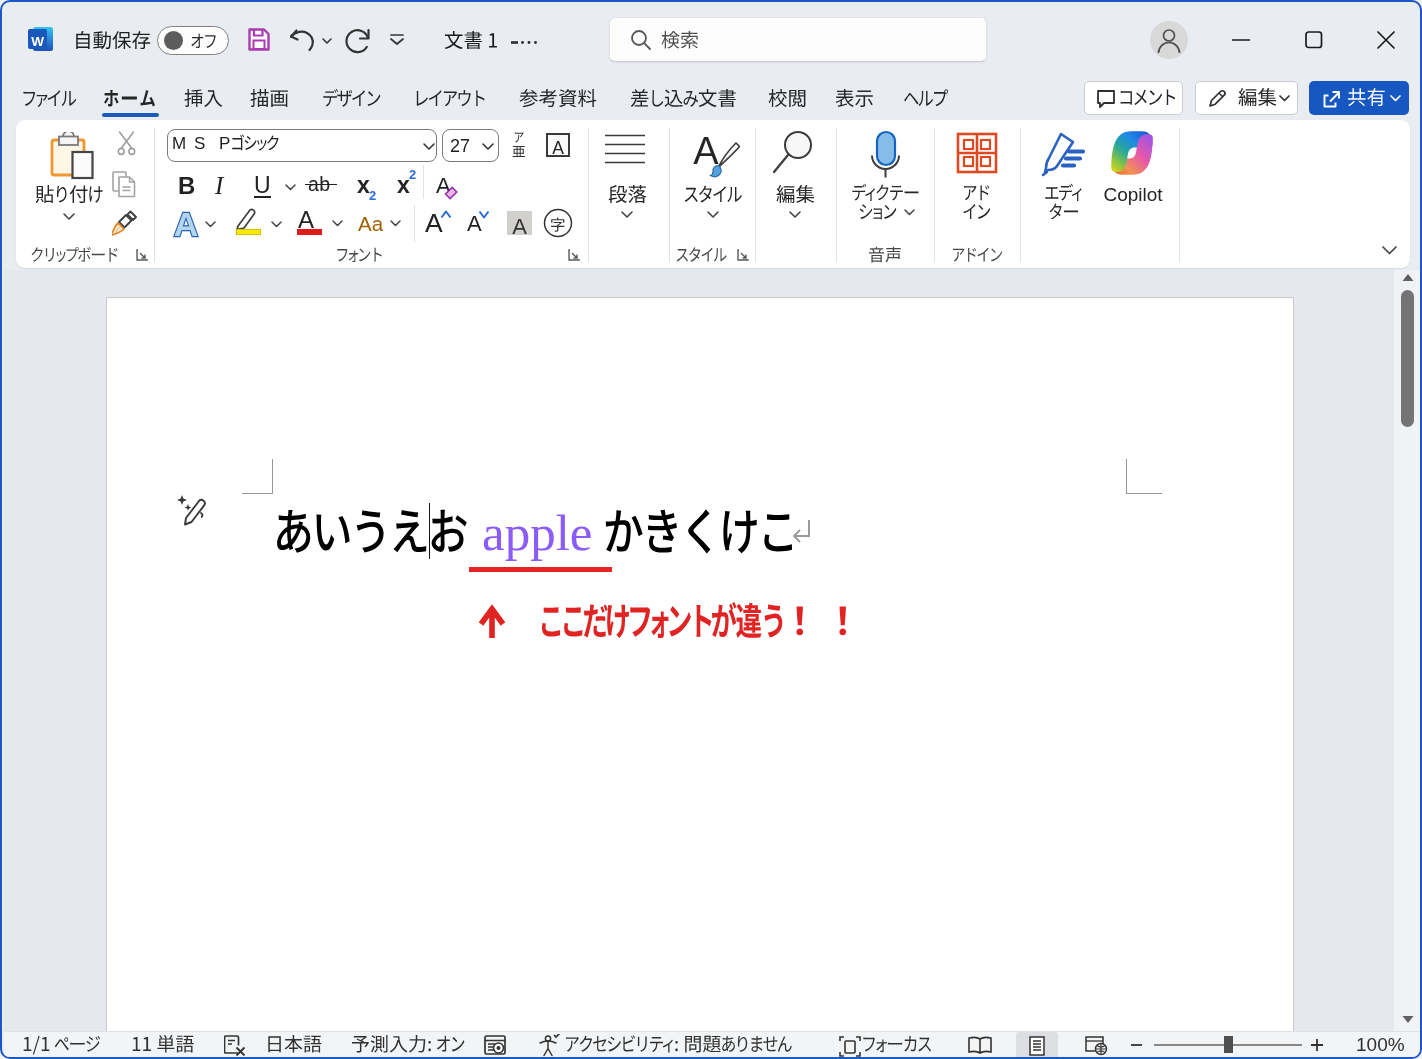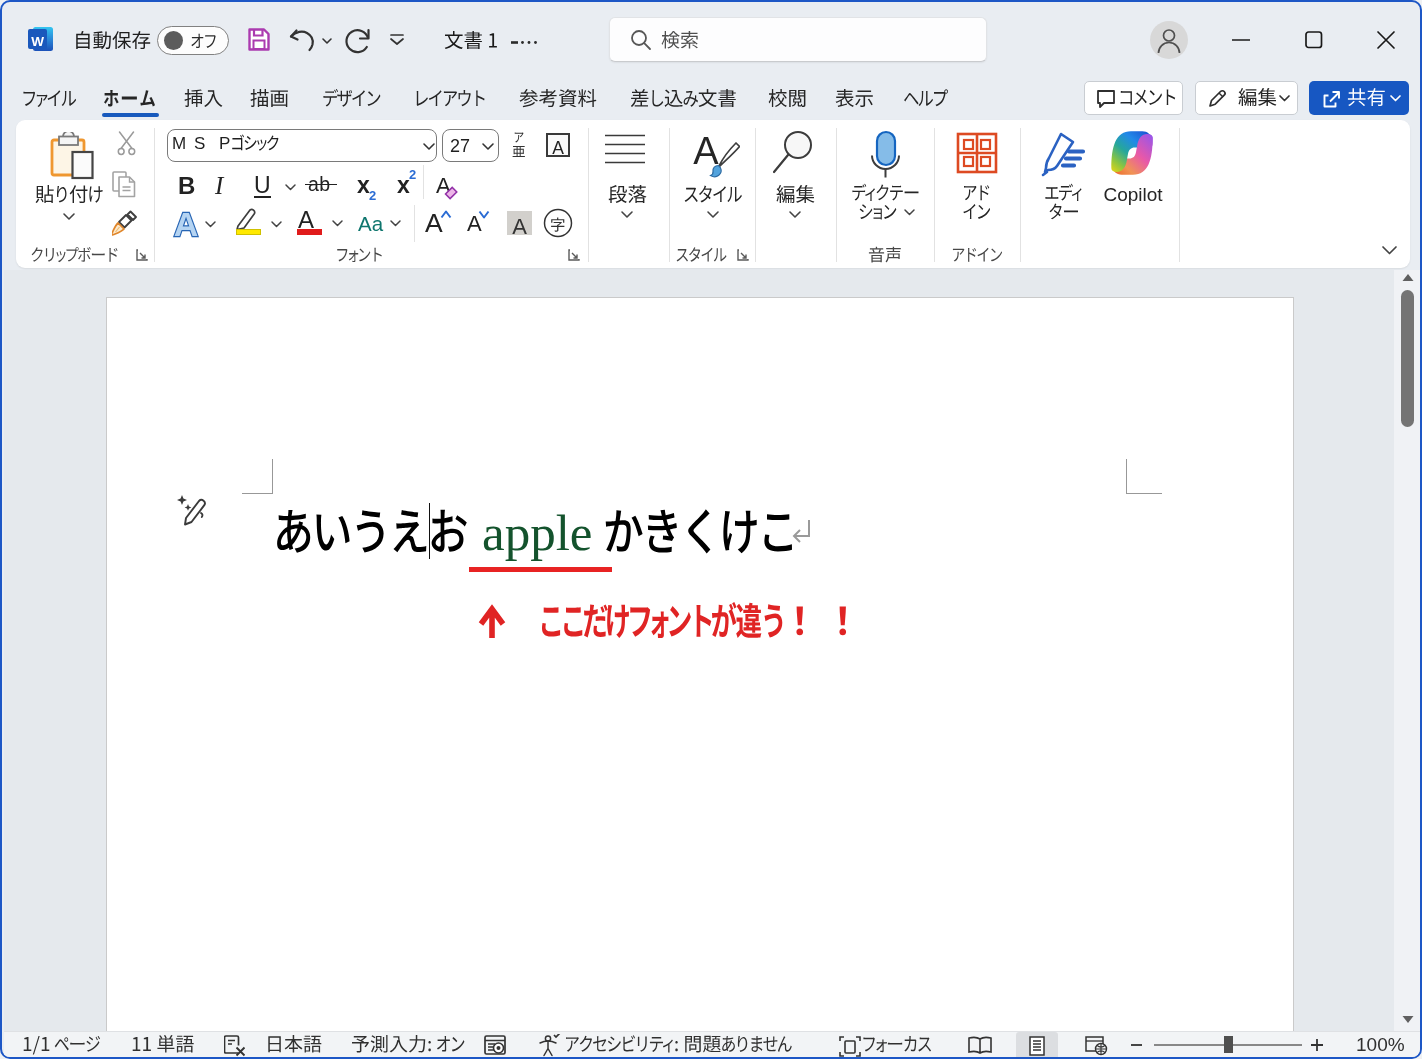--- a/index.html
+++ b/index.html
@@ -228,21 +228,21 @@
 </svg>
 <div style="position:absolute;left:234px;top:227.3px;width:25px;height:5.7px;background:#ffe900;border:0.5px solid #cfc000"></div>
 <svg style="position:absolute;left:267.5px;top:217.75px" width="13" height="8.5" viewBox="0 0 13 8.5">
       <path d="M2 2 L6.5 6.5 L11 2" fill="none" stroke="#444" stroke-width="1.5" stroke-linecap="round" stroke-linejoin="round"></path>
     </svg>
 <div style="position:absolute;left:296px;top:206.3px;font:normal normal 24px 'Liberation Sans',sans-serif;color:#222;white-space:pre;line-height:24px;">A</div>
 <div style="position:absolute;left:294.5px;top:227.3px;width:25px;height:5.7px;background:#e01b1b"></div>
 <svg style="position:absolute;left:328.5px;top:216.75px" width="13" height="8.5" viewBox="0 0 13 8.5">
       <path d="M2 2 L6.5 6.5 L11 2" fill="none" stroke="#444" stroke-width="1.5" stroke-linecap="round" stroke-linejoin="round"></path>
     </svg>
-<div style="position:absolute;left:356px;top:211.6px;font:normal normal 20.5px 'Liberation Sans',sans-serif;color:#0f766e;white-space:pre;line-height:20.5px;">Aa</div>
+<div style="position:absolute;left:356px;top:211.6px;font:normal normal 20.5px 'Liberation Sans',sans-serif;color:#a16207;white-space:pre;line-height:20.5px;">Aa</div>
 <svg style="position:absolute;left:386.5px;top:216.75px" width="13" height="8.5" viewBox="0 0 13 8.5">
       <path d="M2 2 L6.5 6.5 L11 2" fill="none" stroke="#444" stroke-width="1.5" stroke-linecap="round" stroke-linejoin="round"></path>
     </svg>
 <div style="position:absolute;left:412px;top:203px;width:1px;height:37px;background:#e2e2e2"></div>
 <div style="position:absolute;left:423px;top:207.8px;font:normal normal 26.5px 'Liberation Sans',sans-serif;color:#222;white-space:pre;line-height:26.5px;">A</div>
 <svg style="position:absolute;left:438px;top:207px" width="13" height="11" viewBox="0 0 13 11">
       <path d="M1.5 8.5 L6 2.5 L10.5 8.5" fill="none" stroke="#2b6cd4" stroke-width="2" stroke-linejoin="round"></path>
     </svg>
 <div style="position:absolute;left:465px;top:211.4px;font:normal normal 22px 'Liberation Sans',sans-serif;color:#222;white-space:pre;line-height:22px;">A</div>
 <svg style="position:absolute;left:476px;top:207px" width="13" height="11" viewBox="0 0 13 11">
@@ -392,21 +392,21 @@
 <div style="position:absolute;left:1124px;top:491px;width:36px;height:1.3px;background:#989898"></div>
 <svg style="position:absolute;left:172px;top:490px" width="36" height="36" viewBox="0 0 36 36">
 <path d="M12 26 L25 9 a3.4 3.4 0 0 1 5.3 4.2 L17.5 30 L11 32.5 Z" fill="none" stroke="#3a3a3a" stroke-width="1.9" stroke-linejoin="round"></path>
 <path d="M27 21 c1.5 1 2 2.5 0.8 4" fill="none" stroke="#3a3a3a" stroke-width="1.9" stroke-linecap="round"></path>
 <path d="M8 3 l1.4 3.6 L13 8 l-3.6 1.4 L8 13 l-1.4-3.6 L3 8 l3.6-1.4 Z" fill="#3a3a3a"></path>
 <path d="M14 12 l1 2.4 2.4 1 -2.4 1 -1 2.4 -1-2.4 -2.4-1 2.4-1 Z" fill="#3a3a3a"></path>
 </svg>
 <svg style="position:absolute;left:272.0px;top:498.1px;" width="195.5" height="60.6" viewBox="0 -49.9 195.5 60.6">
       <path d="M29 -27.4 25 -28.6C24.9 -27.8 24.7 -26.2 24.5 -25.4L23.4 -25.4C21.3 -25.4 19 -25 16.8 -24.3C16.9 -26.2 17.1 -28 17.2 -29.7C22.2 -30 27.7 -30.7 31.8 -31.6L31.8 -36.2C27.4 -35 22.7 -34.3 17.6 -34.1L18.1 -37.4C18.2 -38.1 18.4 -39 18.6 -39.8L14.4 -39.9C14.4 -39.2 14.4 -38.2 14.3 -37.3L14 -33.9H11.8C9.7 -33.9 6.1 -34.3 4.6 -34.6L4.8 -29.9C6.5 -29.8 9.7 -29.6 11.6 -29.6H13.6C13.5 -27.4 13.3 -25.1 13.2 -22.8C7.5 -19.6 3.1 -12.9 3.1 -6.5C3.1 -1.9 5.4 0.2 8.2 0.2C10.4 0.2 12.7 -0.7 14.9 -2.2L15.5 0.2L19.2 -1.1C18.9 -2.3 18.5 -3.6 18.2 -5C21.5 -8.4 24.8 -13.8 27.1 -20.8C30.5 -19.5 32.3 -16.4 32.3 -12.9C32.3 -7.1 28.3 -2.4 20.7 -1.3L22.9 2.8C32.6 0.9 36.2 -5.5 36.2 -12.7C36.2 -18.3 33.1 -22.8 28.2 -24.6ZM23.5 -21.4C21.9 -16.6 19.7 -12.9 17.3 -10.1C16.9 -12.8 16.7 -15.7 16.7 -18.9V-20.1C18.5 -20.8 20.7 -21.4 23.2 -21.4ZM14 -6.8C12.2 -5.3 10.4 -4.6 9.1 -4.6C7.6 -4.6 6.9 -5.5 6.9 -7.4C6.9 -11 9.5 -15.4 13.1 -18.1C13.1 -14.2 13.5 -10.3 14 -6.8Z M47.4 -35.2 42.4 -35.3C42.6 -33.9 42.7 -31.8 42.7 -30.6C42.7 -27.6 42.8 -21.6 43.2 -17.2C44.3 -4.1 48.1 0.7 52.2 0.7C55.2 0.7 57.7 -2.2 60.3 -10.8L57.1 -15.4C56.1 -10.9 54.3 -5.4 52.3 -5.4C49.6 -5.4 47.9 -10.7 47.3 -18.6C47 -22.4 46.9 -26.6 47 -29.8C47 -31.1 47.2 -33.7 47.4 -35.2ZM68.3 -33.9 64.3 -32.3C68.4 -26.3 70.7 -15.2 71.4 -6.6L75.6 -8.6C75.1 -16.7 72.1 -28.1 68.3 -33.9Z M105.1 -16.5C105.1 -8 98.3 -3.6 88.3 -2.1L90.6 2.7C101.6 0.8 109.6 -5.5 109.6 -16.3C109.6 -23.7 105.2 -27.9 99.1 -27.9C94.3 -27.9 89.7 -26.4 86.8 -25.5C85.5 -25.2 84 -24.9 82.7 -24.7L84 -19.1C85.1 -19.6 86.4 -20.2 87.6 -20.7C89.9 -21.4 93.9 -23.1 98.6 -23.1C102.6 -23.1 105.1 -20.3 105.1 -16.5ZM88.4 -39.6 87.8 -34.8C92.5 -33.8 101 -32.8 105.6 -32.5L106.2 -37.3C102.1 -37.4 93 -38.4 88.4 -39.6Z M127.8 -39.8 127.1 -35.3C132.1 -34.2 139.4 -33.1 143.6 -32.7L144.2 -37.3C140.1 -37.6 132.3 -38.7 127.8 -39.8ZM145.2 -24.9 142.8 -28.2C142.4 -28 141.4 -27.7 140.7 -27.6C137.5 -27.1 128.1 -26.5 125.9 -26.4C124.5 -26.4 123.2 -26.5 122.3 -26.6L122.6 -21.1C123.5 -21.3 124.6 -21.5 126 -21.6C128.5 -21.8 134.5 -22.5 137.5 -22.7C133.6 -17.8 123.7 -5.7 121.9 -3.4C120.9 -2.3 120.1 -1.4 119.5 -0.8L123.4 2.4C125.9 -1.5 129.7 -6.5 131.2 -8.3C132.1 -9.4 133.1 -10.2 134.1 -10.2C135.1 -10.2 135.9 -9.4 136.4 -7.6C136.8 -6.3 137.3 -3.6 137.7 -2.1C138.7 1.2 140.7 2.2 144.3 2.2C146.4 2.2 150.4 1.8 152.1 1.4L152.3 -3.8C150.4 -3.2 147.4 -2.8 144.5 -2.8C142.6 -2.8 141.7 -3.6 141.3 -5.4C140.8 -6.8 140.4 -9.1 139.9 -10.5C139.4 -12.5 138.6 -13.7 137.1 -14C136.7 -14.2 135.9 -14.3 135.6 -14.2C136.8 -15.9 141.1 -20.7 142.8 -22.5C143.4 -23.1 144.3 -24.1 145.2 -24.9Z M183.2 -34.7 181.4 -30.9C184 -29.2 188.9 -25.7 190.8 -23.5L192.8 -27.5C190.8 -29.4 186.2 -32.8 183.2 -34.7ZM166.7 -13.4 166.8 -5.6C166.8 -4 166.2 -3.3 165.4 -3.3C164 -3.3 161.6 -5 161.6 -7C161.6 -9 163.7 -11.6 166.7 -13.4ZM158.4 -31.5 158.5 -26.7C159.9 -26.6 161.4 -26.5 163.9 -26.5C164.7 -26.5 165.6 -26.5 166.6 -26.6L166.6 -21.1V-18C161.8 -15.5 157.6 -11 157.6 -6.8C157.6 -2 163 2 166.6 2C169 2 170.6 0.4 170.6 -4.8L170.4 -15.2C173.1 -16.2 175.9 -16.8 178.8 -16.8C182.5 -16.8 185.3 -14.7 185.3 -10.8C185.3 -6.6 182.3 -4.4 178.9 -3.6C177.4 -3.2 175.6 -3.2 174 -3.3L175.5 1.8C177 1.7 178.8 1.5 180.6 1C186.7 -0.7 189.5 -4.8 189.5 -10.8C189.5 -17.2 184.9 -21.1 178.8 -21.1C176.3 -21.1 173.3 -20.6 170.3 -19.6V-21.3L170.4 -27.1C173.2 -27.5 176.2 -28.1 178.6 -28.7L178.5 -33.6C176.3 -32.8 173.3 -32.1 170.5 -31.7L170.6 -36.3C170.7 -37.5 170.8 -39.2 171 -40.2H166.5C166.6 -39.3 166.7 -37.3 166.7 -36.2L166.7 -31.2C165.7 -31.2 164.7 -31.1 163.9 -31.1C162.3 -31.1 160.8 -31.2 158.4 -31.5Z" fill="#000"></path>
     </svg>
-<div style="position:absolute;left:480px;top:506.2px;font:normal normal 51px 'Liberation Serif',sans-serif;color:#14532d;white-space:pre;line-height:51px;">apple</div>
+<div style="position:absolute;left:480px;top:506.2px;font:normal normal 51px 'Liberation Serif',sans-serif;color:#8b5cf6;white-space:pre;line-height:51px;">apple</div>
 <svg style="position:absolute;left:602.0px;top:498.1px;" width="195.5" height="60.6" viewBox="0 -49.9 195.5 60.6">
       <path d="M31.3 -34.1 27.5 -32.1C30.4 -27.8 33.4 -18.9 34.6 -13.6L38.6 -15.9C37.3 -20.6 33.9 -29.9 31.3 -34.1ZM1.7 -28.5 2.1 -23.1C3.3 -23.3 5.1 -23.6 6.2 -23.8L10.6 -24.4C9.2 -17.7 6.2 -6.9 2.2 -0.1L6.4 1.9C10.4 -6.1 13.3 -17.6 14.8 -24.9C16.4 -25.1 17.7 -25.2 18.6 -25.2C21.1 -25.2 22.7 -24.5 22.7 -20.2C22.7 -15 22.1 -8.7 20.9 -5.6C20.2 -3.6 19 -3.2 17.6 -3.2C16.4 -3.2 14.2 -3.6 12.6 -4.2L13.2 1C14.6 1.4 16.5 1.7 18.1 1.7C20.9 1.7 23.1 0.8 24.4 -2.6C26.1 -6.8 26.7 -14.9 26.7 -20.8C26.7 -27.7 23.7 -29.7 19.8 -29.7C18.8 -29.7 17.3 -29.6 15.7 -29.4L16.7 -35.7C16.8 -36.8 17 -38.1 17.2 -39.1L12.4 -39.7C12.5 -36.5 12.1 -32.7 11.5 -29C9.2 -28.7 7 -28.5 5.7 -28.5C4.3 -28.4 3.1 -28.4 1.7 -28.5Z M50.7 -13.5 46.7 -14.4C45.8 -12.2 44.9 -9.9 45 -6.9C45.1 -0.2 49.8 2.7 57.9 2.7C61.3 2.7 64.7 2.4 67.6 1.8L67.8 -3.2C64.9 -2.4 61.7 -2.1 57.8 -2.1C51.9 -2.1 48.9 -3.9 48.9 -7.9C48.9 -10 49.7 -11.8 50.7 -13.5ZM57.7 -34.7 57.8 -34.2C54 -34 49.6 -34.2 44.7 -34.9L44.9 -30.3C50 -29.7 54.9 -29.7 58.9 -29.9L59.8 -26.4L60.5 -24.2C55.9 -23.8 50 -23.8 43.9 -24.5L44.1 -19.9C50.4 -19.4 57 -19.4 62 -19.9C62.8 -17.8 63.7 -15.7 64.8 -13.6C63.5 -13.8 61.1 -14.1 59.1 -14.3L58.8 -10.5C61.6 -10.2 65.7 -9.6 68 -9L70.1 -12.7C69.4 -13.4 68.9 -14.1 68.4 -15C67.5 -16.7 66.6 -18.5 65.9 -20.5C68.5 -20.9 71 -21.5 72.9 -22.1L72.3 -26.8C70.3 -26 67.6 -25.2 64.3 -24.7L63.4 -27.4L62.6 -30.3C65.4 -30.8 68.2 -31.5 70.5 -32.3L69.9 -36.8C67.3 -35.8 64.5 -35 61.7 -34.6C61.3 -36.5 61 -38.4 60.8 -40.2L56.5 -39.6C56.9 -38 57.4 -36.3 57.7 -34.7Z M105.6 -36.4 101.8 -40.6C101.3 -39.5 100.1 -38 99.2 -36.8C96.4 -33.5 90.5 -27.7 87.3 -24.5C83.4 -20.6 83 -18.2 87 -14.1C90.8 -10.2 96.9 -3.8 99.6 -0.4C100.7 0.8 101.7 2.2 102.7 3.6L106.4 -0.5C102.2 -5.7 94.7 -13 91.3 -16.5C88.9 -19 88.9 -19.7 91.2 -22.1C94.1 -25.1 99.7 -30.5 102.5 -33.3C103.3 -34.1 104.6 -35.5 105.6 -36.4Z M125.9 -38.5 121.1 -39C121.1 -38 121.1 -36.5 120.9 -35.3C120.4 -31.1 119.4 -23.5 119.4 -15.3C119.4 -9.1 120.8 -2.4 121.7 0.6L125.2 0.1C125.2 -0.4 125.1 -1.2 125.1 -1.7C125.1 -2.2 125.2 -3.3 125.3 -4C125.8 -6.6 127 -11.7 128.1 -15.5L125.9 -17.2C125.2 -15 124.4 -12.2 123.8 -10.3C122.5 -17.6 123.9 -28.3 125.1 -34.9C125.3 -35.8 125.6 -37.4 125.9 -38.5ZM131 -29.2V-24.1C132.9 -24 135.6 -23.9 137.5 -23.9L142.4 -24V-22.3C142.4 -13.3 141.9 -8.1 138.1 -3.8C137.1 -2.4 135.2 -1 133.8 -0.3L137.6 3.3C146 -3 146.3 -10.7 146.3 -22.3V-24.2C148.7 -24.4 150.9 -24.7 152.7 -25L152.7 -30.1C150.9 -29.6 148.6 -29.3 146.3 -29L146.2 -36.1C146.3 -37.2 146.3 -38.3 146.4 -39.2H141.7C141.8 -38.5 142 -37.2 142.1 -36.1C142.2 -34.7 142.3 -31.7 142.3 -28.7C140.6 -28.7 139 -28.6 137.4 -28.6C135.2 -28.6 132.8 -28.8 131 -29.2Z M163 -35.6V-30.4C166.3 -30.1 169.8 -29.8 174 -29.8C177.8 -29.8 182.5 -30.2 185.3 -30.4V-35.6C182.3 -35.3 177.9 -34.9 173.9 -34.9C169.8 -34.9 166 -35.1 163 -35.6ZM165.4 -15 161.2 -15.5C160.9 -13.5 160.4 -11.1 160.4 -8.4C160.4 -1.9 165.2 1.6 173.9 1.6C179.7 1.6 184.8 0.9 188 -0.1L187.9 -5.6C184.6 -4.3 179.4 -3.6 173.8 -3.6C167.5 -3.6 164.7 -6.1 164.7 -9.6C164.7 -11.4 165 -13.1 165.4 -15Z" fill="#000"></path>
     </svg>
 <div style="position:absolute;left:426.5px;top:501px;width:1.7px;height:56px;background:#111"></div>
 <svg style="position:absolute;left:786px;top:516px" width="26" height="28" viewBox="0 0 26 28">
 <path d="M21 2 v16 h-14 M12 12 l-6 6 l6 6" fill="none" stroke="#9a9a9a" stroke-width="2"></path>
 </svg>
 <div style="position:absolute;left:467px;top:564.5px;width:143px;height:5px;background:#e82323"></div>
 <svg style="position:absolute;left:476px;top:602px" width="30" height="36" viewBox="0 0 30 36">
 <path d="M14 34 V6 M3 20 L14 5 L25 20" fill="none" stroke="#e02424" stroke-width="5.6" stroke-linejoin="miter"></path>

